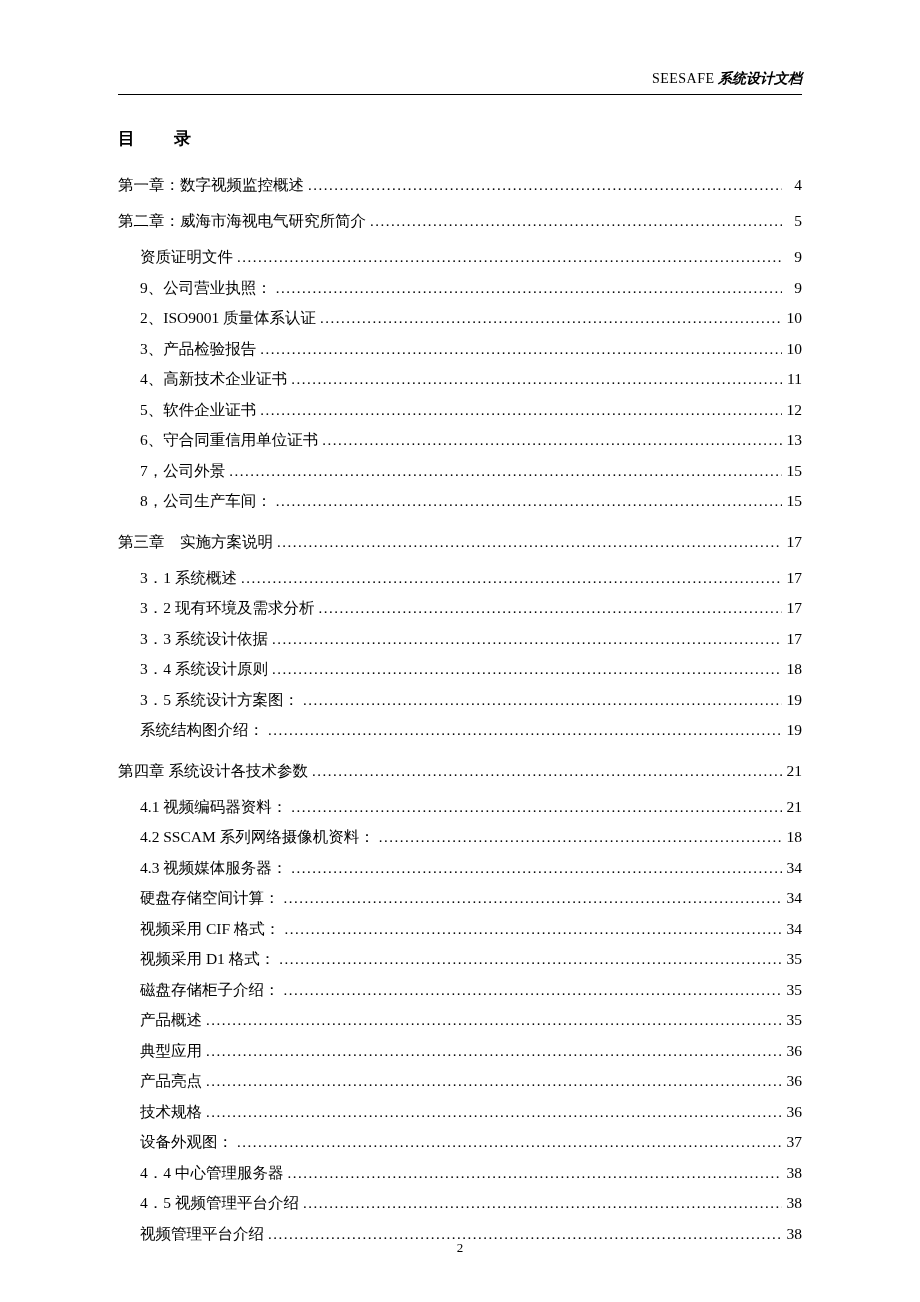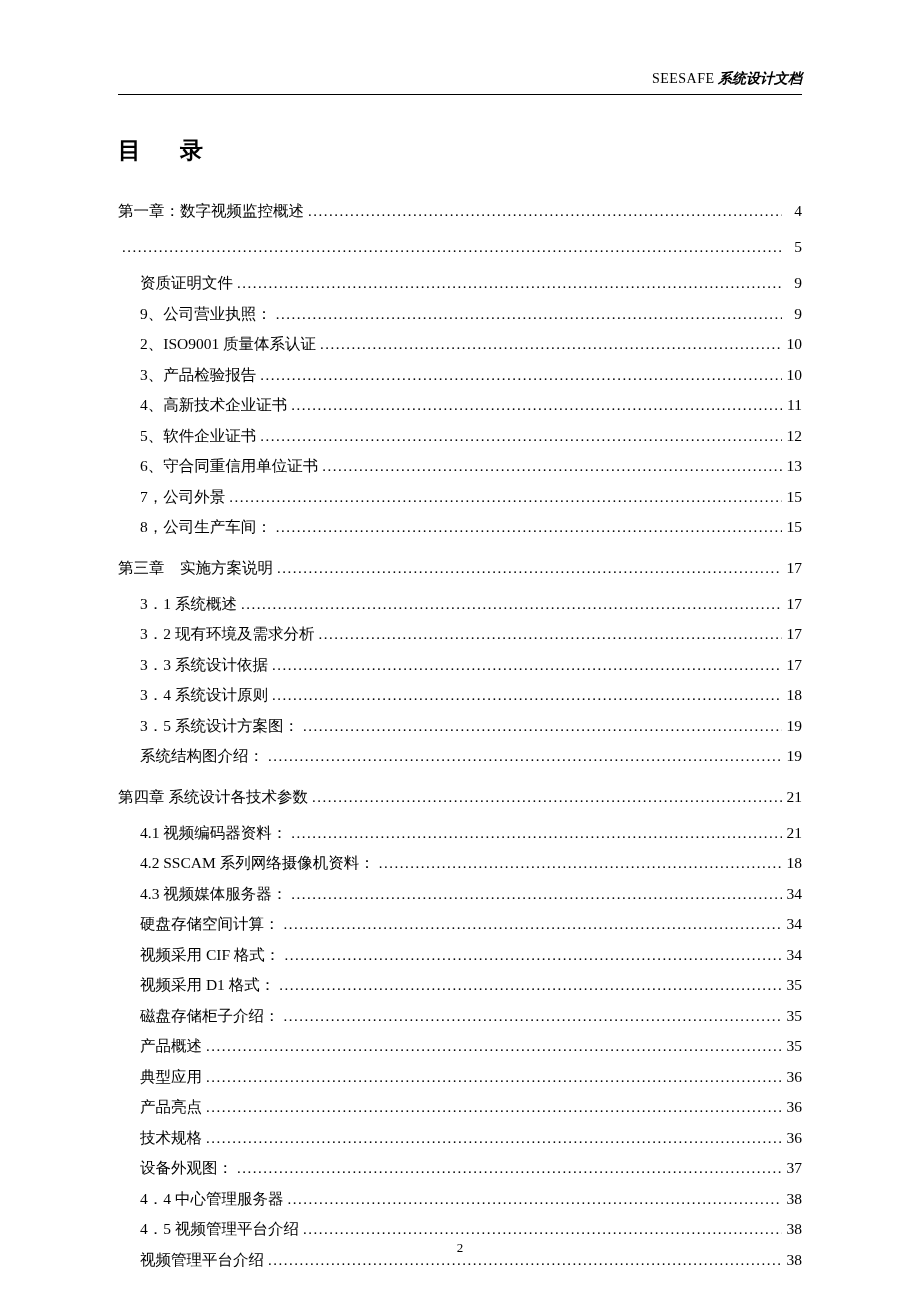--- a/index.html
+++ b/index.html
@@ -14,33 +14,33 @@
     height: 1302px;
     padding: 70px 118px 0 118px;
     box-sizing: border-box;
     position: relative;
   }
   .header {
     text-align: right;
     font-size: 14px;
     padding-bottom: 6px;
     border-bottom: 1px solid #000;
-    margin-bottom: 40px;
+    margin-bottom: 32px;
   }
   .header-brand {
     letter-spacing: 0.5px;
   }
   .header-tail {
     font-style: italic;
     font-weight: bold;
   }
   .toc-title {
-    font-size: 23px;
+    font-size: 17px;
     font-weight: bold;
-    margin: 0 0 34px 0;
+    margin: 0 0 24px 0;
     letter-spacing: 1px;
   }
   .toc-title .gap {
     display: inline-block;
     width: 38px;
   }
   .toc {
     font-size: 15.5px;
   }
   .toc-row {
@@ -106,20 +106,21 @@
   <div class="toc" id="toc-container">
       <div class="lvl1">
         <div class="toc-row">
           <span class="toc-label">第一章：数字视频监控概述</span>
           <span class="toc-dots"></span>
           <span class="toc-page">4</span>
         </div>
       </div>
       <div class="lvl1">
         <div class="toc-row">
+          <span class="toc-label">第二章：威海市海视电气研究所简介</span>
           <span class="toc-dots"></span>
           <span class="toc-page">5</span>
         </div>
       </div>
       <div class="lvl2">
         <div class="toc-row">
           <span class="toc-label">资质证明文件</span>
           <span class="toc-dots"></span>
           <span class="toc-page">9</span>
         </div>

